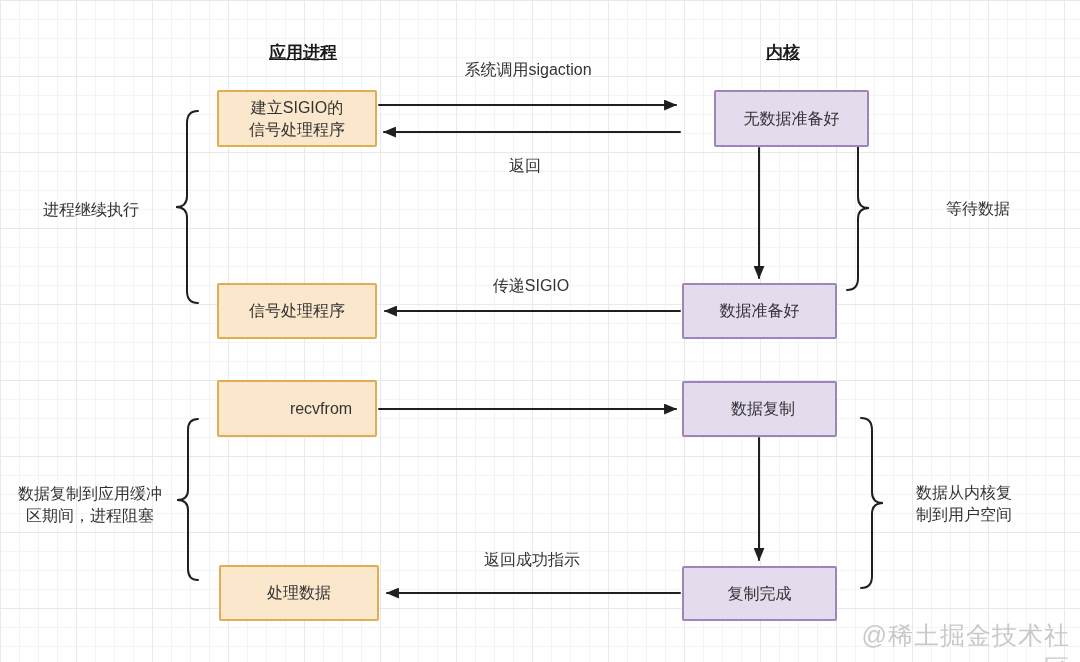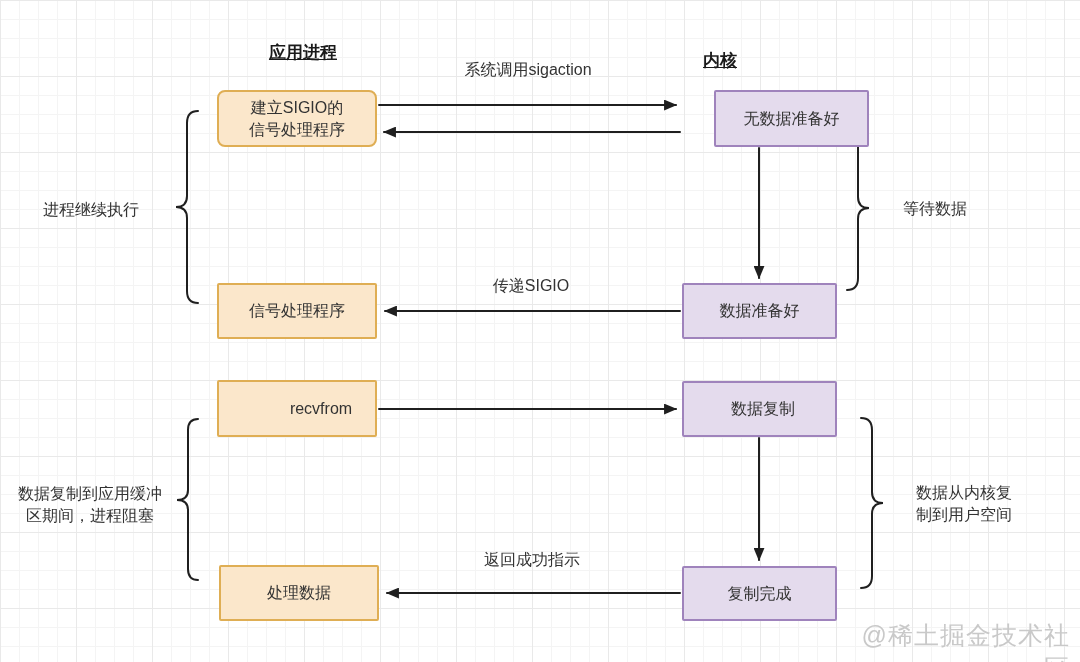--- a/index.html
+++ b/index.html
@@ -22,43 +22,43 @@
   .abs{position:absolute;}
   .hdr{font-weight:700;font-size:17px;color:#1a1a1a;text-align:center;text-decoration:underline;}
   .node{
     box-sizing:border-box;border:2px solid;border-radius:2px;
     display:flex;align-items:center;justify-content:center;
     font-size:16px;color:var(--text);text-align:center;line-height:22px;
   }
   .node.app{background:var(--app-fill);border-color:var(--app-border);}
   .node.kernel{background:var(--kernel-fill);border-color:var(--kernel-border);}
   .lbl{font-size:16px;color:var(--text);text-align:center;}
-  .preline{white-space:pre-line;border-radius:8px;}
+  .preline{white-space:pre-line;}
   svg.overlay{position:absolute;left:0;top:0;width:1080px;height:662px;pointer-events:none;}
   .stroke{stroke:var(--line);stroke-width:2;fill:none;stroke-linecap:round;}
   .arrowhead-fill{fill:var(--line);}
   .watermark{font-size:25px;color:var(--watermark);text-align:right;letter-spacing:1px;}
   
   .hdr-app{left:233px;top:41px;width:140px;}
-  .hdr-kernel{left:660px;top:41px;width:120px;margin-top:8px;}
+  .hdr-kernel{left:723px;top:41px;width:120px;}
   .box-app-1{left:217px;top:90px;width:160px;height:57px;}
   .box-app-2{left:217px;top:283px;width:160px;height:56px;}
   .box-app-3{left:217px;top:380px;width:160px;height:57px;padding-left:48px;}
   .box-app-4{left:219px;top:565px;width:160px;height:56px;}
   .box-k-1{left:682px;top:90px;width:155px;height:57px;margin-left:32px;}
   .box-k-2{left:682px;top:283px;width:155px;height:56px;}
   .box-k-3{left:682px;top:381px;width:155px;height:56px;padding-left:7px;}
   .box-k-4{left:682px;top:566px;width:155px;height:55px;}
   .lbl-sigaction{left:418px;top:60px;width:220px;}
   .lbl-return{left:455px;top:156px;width:140px;}
   .lbl-sigio{left:441px;top:276px;width:180px;}
   .lbl-syscall{left:461px;top:374px;width:140px;}
   .lbl-retsucc{left:442px;top:550px;width:180px;}
   .lbl-continue{left:16px;top:200px;width:150px;}
-  .lbl-wait{left:860px;top:199px;width:150px;}
+  .lbl-wait{left:860px;top:199px;width:150px;padding-left:43px;}
   .lbl-blocking{left:4px;top:483px;width:172px;line-height:22px;}
   .lbl-k2u{left:889px;top:482px;width:150px;line-height:22px;}
   .wm-pos{left:850px;top:619px;width:220px;}
 </style>
 </head>
 <body>
 
 <div class="canvas">
 
   <svg class="overlay" viewBox="0 0 1080 662">
@@ -90,20 +90,21 @@
   <div class="abs node app box-app-2">信号处理程序</div>
   <div class="abs node app box-app-3">recvfrom</div>
   <div class="abs node app box-app-4">处理数据</div>
 
   <div class="abs node kernel box-k-1">无数据准备好</div>
   <div class="abs node kernel box-k-2">数据准备好</div>
   <div class="abs node kernel box-k-3">数据复制</div>
   <div class="abs node kernel box-k-4">复制完成</div>
 
   <div class="abs lbl lbl-sigaction">系统调用sigaction</div>
+  <div class="abs lbl lbl-return">返回</div>
   <div class="abs lbl lbl-sigio">传递SIGIO</div>
   <div class="abs lbl lbl-retsucc">返回成功指示</div>
 
   <div class="abs lbl lbl-continue">进程继续执行</div>
   <div class="abs lbl lbl-wait">等待数据</div>
   <div class="abs lbl preline lbl-blocking">数据复制到应用缓冲
 区期间，进程阻塞</div>
   <div class="abs lbl preline lbl-k2u">数据从内核复
 制到用户空间</div>
 

